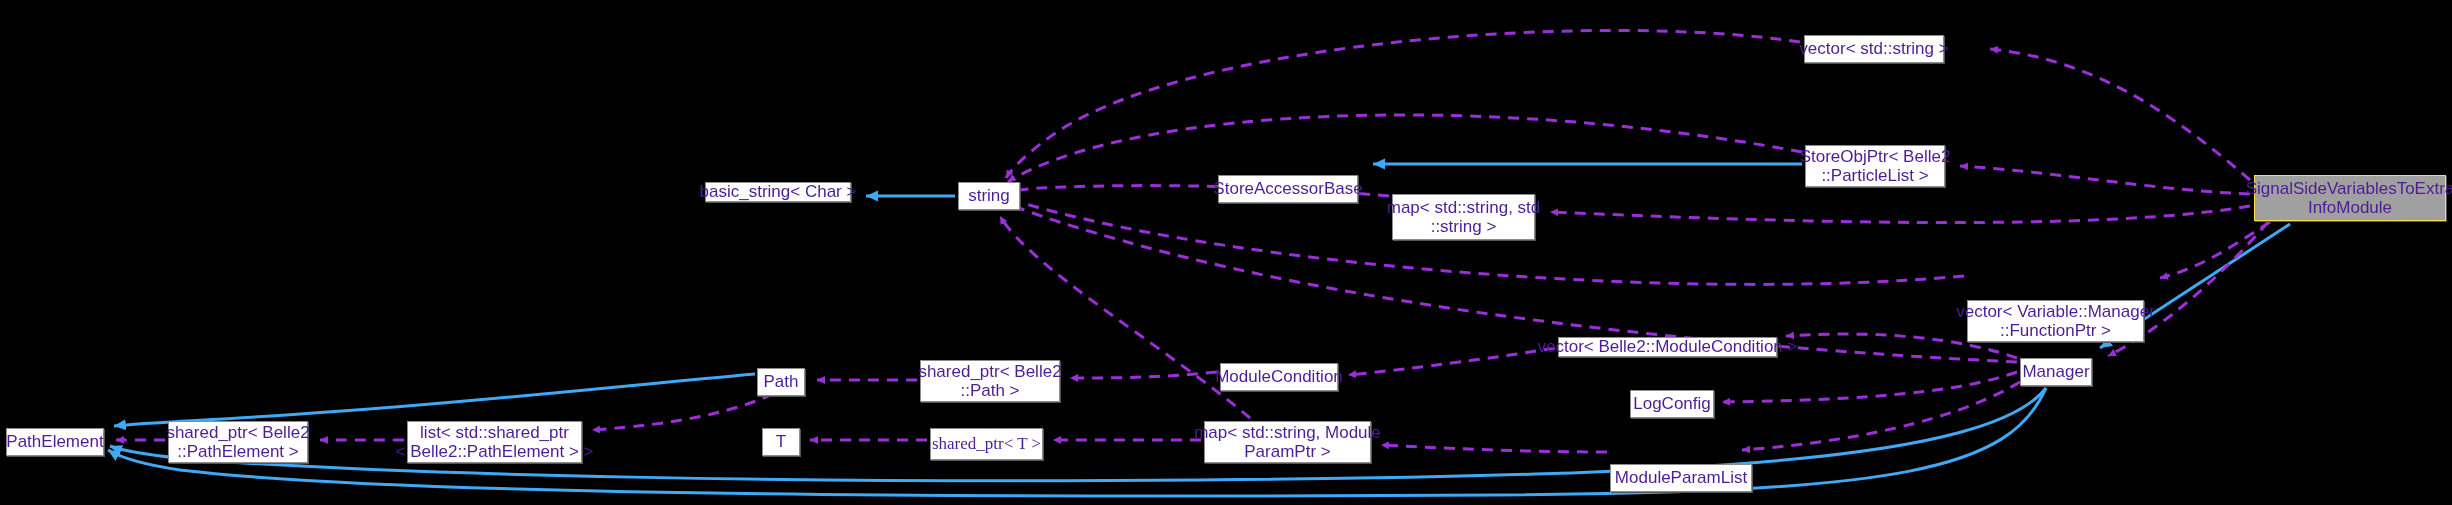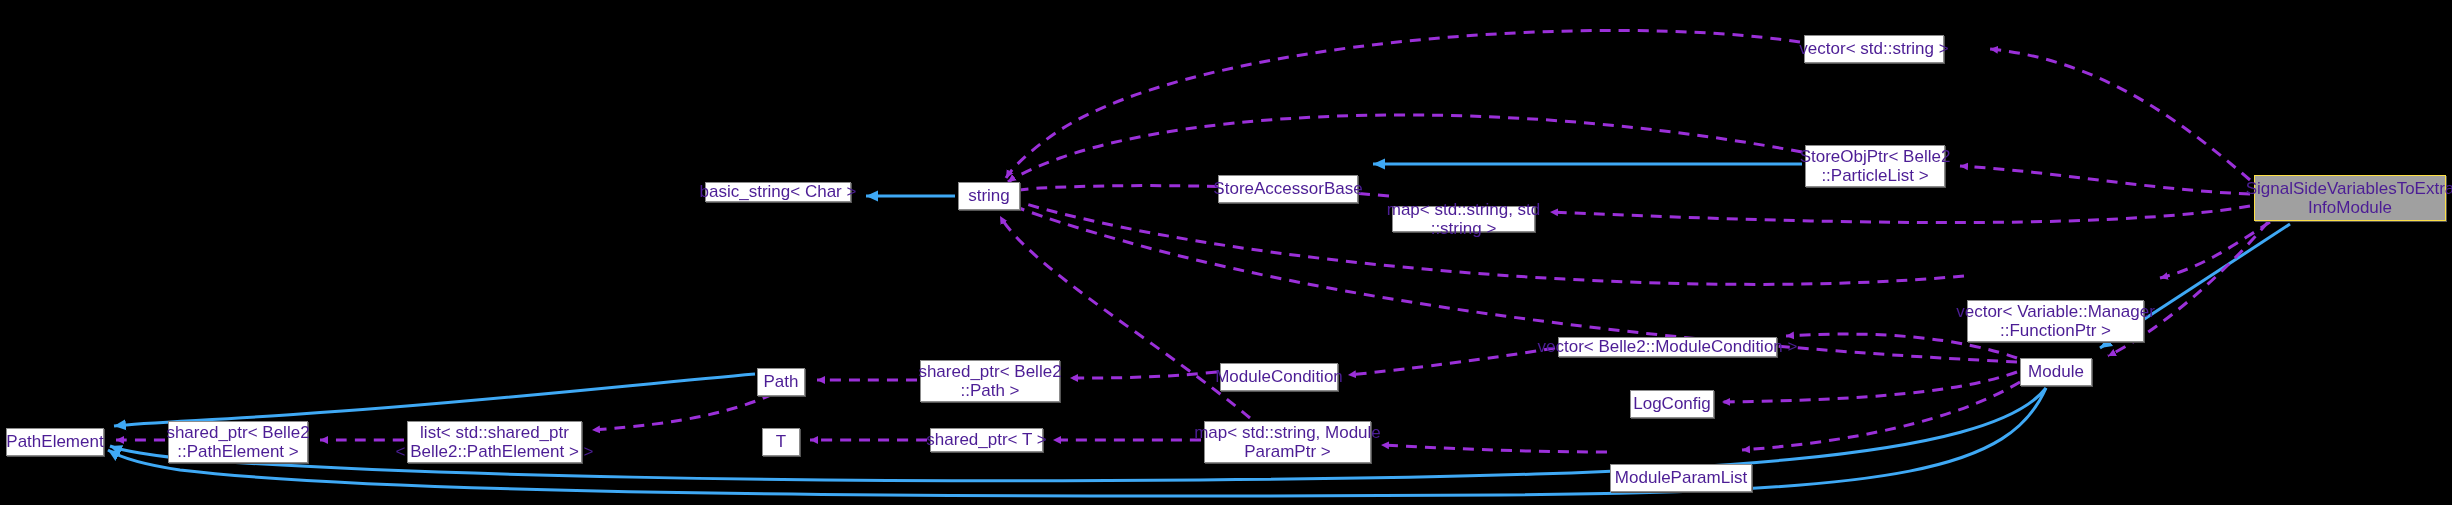--- a/index.html
+++ b/index.html
@@ -101,37 +101,37 @@
     </g>
   </svg>
 
   <div id="node-layer">
       <div class="node highlight" style="left: 2254px; top: 175px; width: 192px; height: 46px;"><span class="node-label">SignalSideVariablesToExtra
 InfoModule</span></div>
       <div class="node" style="left: 1804px; top: 35px; width: 140px; height: 28px;"><span class="node-label">vector&lt; std::string &gt;</span></div>
       <div class="node" style="left: 1218px; top: 150px; width: 140px; height: 28px; margin-top: 25px;"><span class="node-label">StoreAccessorBase</span></div>
       <div class="node" style="left: 1805px; top: 145px; width: 140px; height: 42px;"><span class="node-label">StoreObjPtr&lt; Belle2
 ::ParticleList &gt;</span></div>
-      <div class="node" style="left: 1392px; top: 206px; width: 143px; height: 26px;"><span class="node-label">map&lt; std::string, std
+      <div class="node" style="left: 1392px; top: 194px; width: 143px; height: 46px;"><span class="node-label">map&lt; std::string, std
 ::string &gt;</span></div>
       <div class="node" style="left: 1967px; top: 262px; width: 177px; height: 42px; margin-top: 38px;"><span class="node-label">vector&lt; Variable::Manager
 ::FunctionPtr &gt;</span></div>
-      <div class="node" style="left: 2020px; top: 358px; width: 72px; height: 28px;"><span class="node-label">Module</span></div>
+      <div class="node" style="left: 2020px; top: 358px; width: 72px; height: 28px;"><span class="node-label">Manager</span></div>
       <div class="node" style="left: 1558px; top: 337px; width: 219px; height: 20px;"><span class="node-label">vector&lt; Belle2::ModuleCondition &gt;</span></div>
       <div class="node" style="left: 1220px; top: 363px; width: 118px; height: 28px;"><span class="node-label">ModuleCondition</span></div>
       <div class="node" style="left: 1630px; top: 390px; width: 84px; height: 28px;"><span class="node-label">LogConfig</span></div>
       <div class="node" style="left: 1610px; top: 464px; width: 142px; height: 28px; align-items: center;"><span class="node-label">ModuleParamList</span></div>
       <div class="node" style="left: 1204px; top: 421px; width: 167px; height: 42px; justify-content: center;"><span class="node-label">map&lt; std::string, Module
 ParamPtr &gt;</span></div>
       <div class="node" style="left: 705px; top: 182px; width: 146px; height: 20px;"><span class="node-label">basic_string&lt; Char &gt;</span></div>
       <div class="node" style="left: 958px; top: 182px; width: 62px; height: 28px;"><span class="node-label">string</span></div>
       <div class="node" style="left: 920px; top: 360px; width: 140px; height: 42px;"><span class="node-label">shared_ptr&lt; Belle2
 ::Path &gt;</span></div>
       <div class="node" style="left: 757px; top: 368px; width: 48px; height: 28px;"><span class="node-label">Path</span></div>
-      <div class="node" style="left: 930px; top: 428px; width: 113px; height: 24px;"><span class="node-label">shared_ptr&lt; T &gt;</span></div>
+      <div class="node" style="left: 930px; top: 428px; width: 113px; height: 32px; font-family: Liberation Serif, serif;"><span class="node-label">shared_ptr&lt; T &gt;</span></div>
       <div class="node" style="left: 762px; top: 428px; width: 38px; height: 28px;"><span class="node-label">T</span></div>
       <div class="node" style="left: 407px; top: 421px; width: 175px; height: 42px;"><span class="node-label">list&lt; std::shared_ptr
 &lt; Belle2::PathElement &gt; &gt;</span></div>
       <div class="node" style="left: 168px; top: 421px; width: 140px; height: 42px;"><span class="node-label">shared_ptr&lt; Belle2
 ::PathElement &gt;</span></div>
       <div class="node" style="left: 6px; top: 428px; width: 98px; height: 28px;"><span class="node-label">PathElement</span></div>
     </div>
 
 </div>
 

